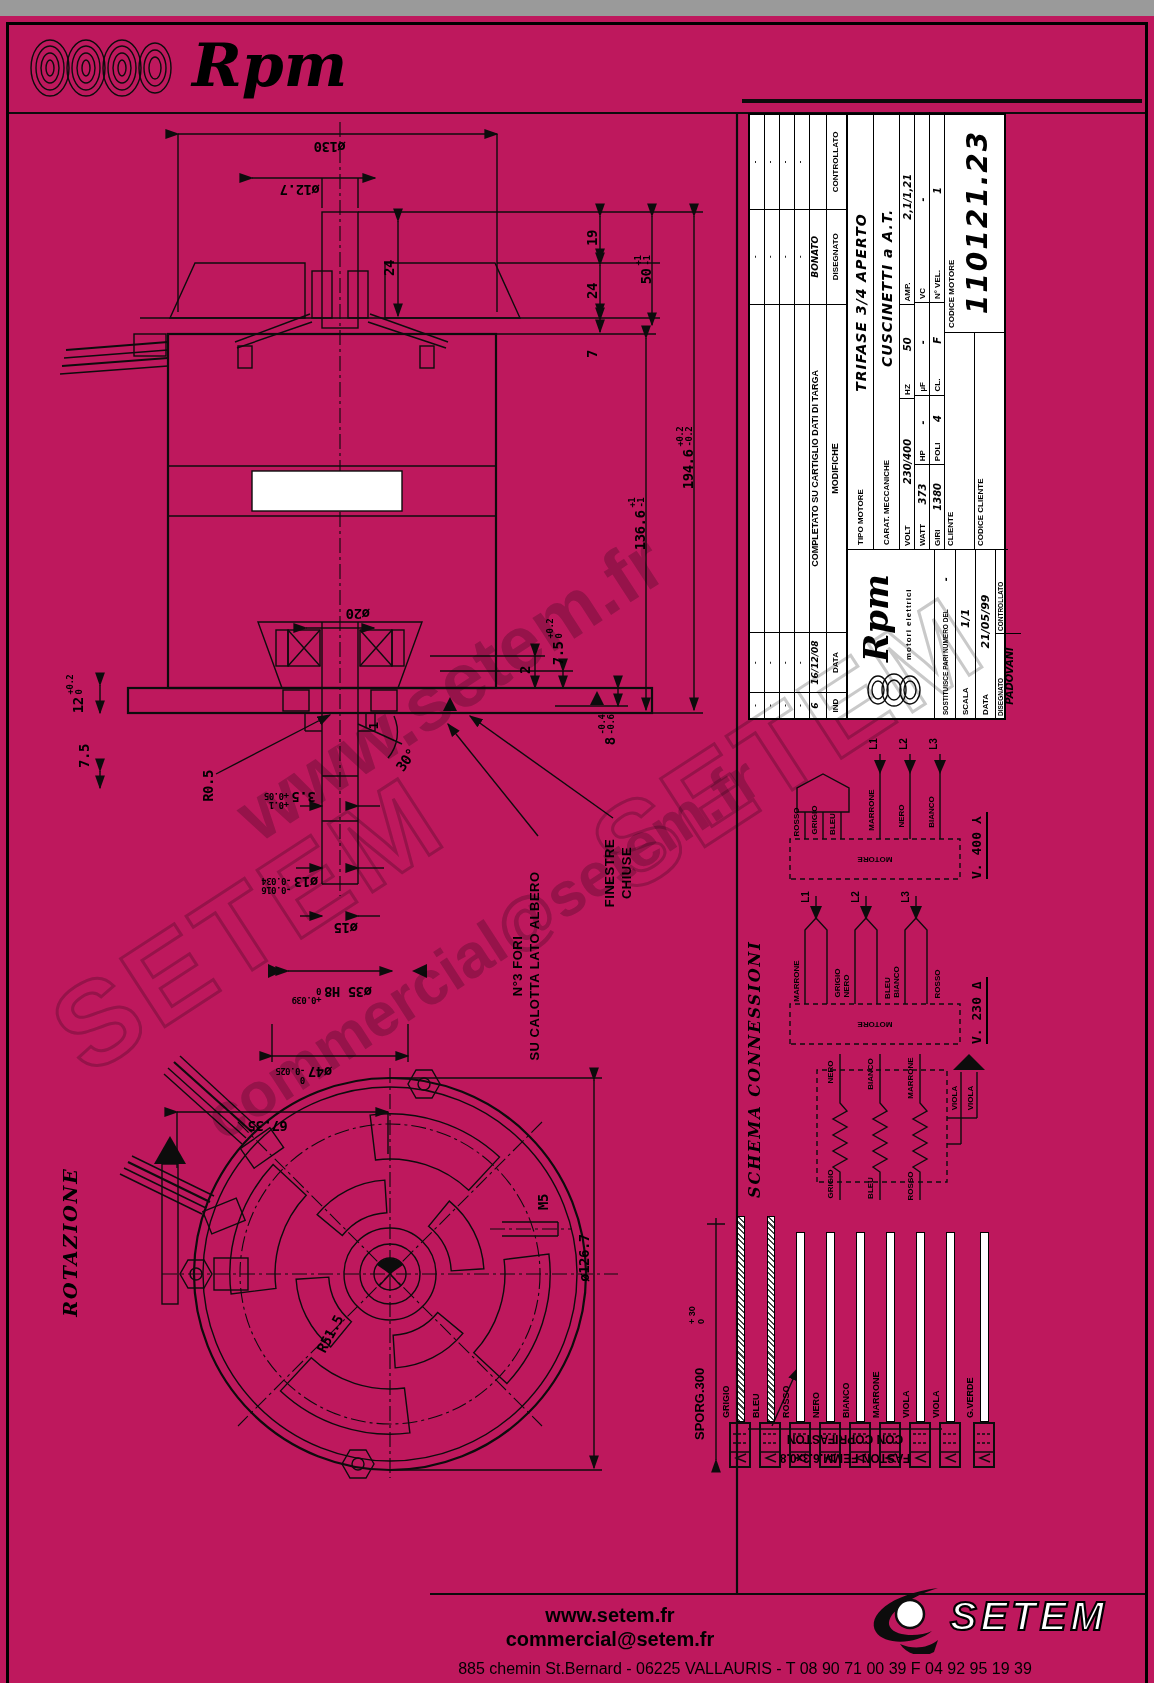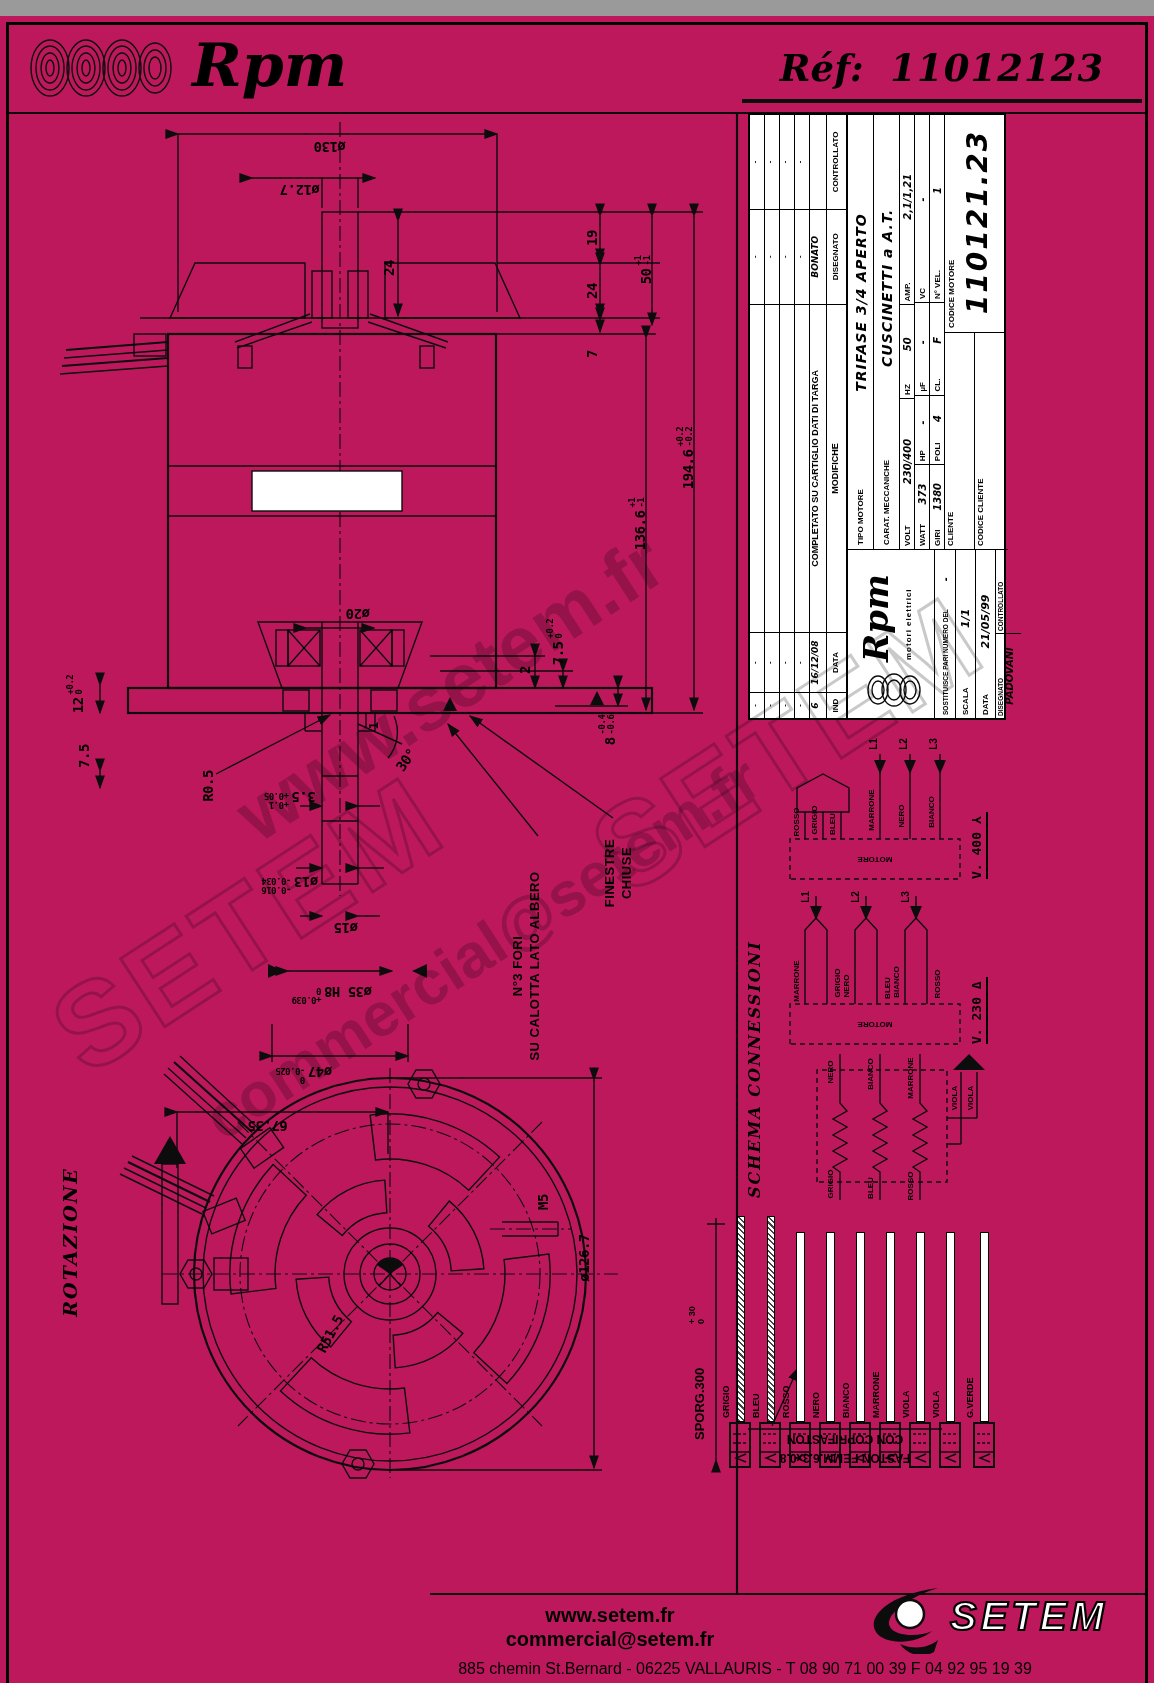--- a/index.html
+++ b/index.html
@@ -255,24 +255,20 @@
       <line x1="390" y1="1454" x2="602" y2="1454"></line>
 
     <rect x="162" y="1148" width="16" height="140"></rect>
     <polygon points="154,1148 186,1148 170,1120" class="fill"></polygon>
 
     <line x1="772" y1="1410" x2="798" y2="1352" marker-end="url(#ah)"></line>
     <line x1="748" y1="1413" x2="942" y2="1413"></line>
   </svg>
 
   <div class="serif-i" style="position:absolute;left:192px;top:14px;font-size:60px;z-index:30;">Rpm</div>
-  <div style="position:absolute;left:742px;top:30px;width:400px;text-align:center;z-index:30;">
-    <span class="serif-i" style="font-size:37px;">Réf:</span>
-    <span class="serif-i" style="font-size:37px;margin-left:22px;letter-spacing:1px;">11012123</span>
-  </div>
 
   <div class="wm wm-txt" style="left:450px;top:672px;font-size:76px;">www.setem.fr</div>
   <div class="wm wm-out" style="left:248px;top:908px;font-size:118px;">SETEM</div>
   <div class="wm wm-out" style="left:788px;top:728px;font-size:118px;">SETEM</div>
   <div class="wm wm-txt" style="left:482px;top:932px;font-size:62px;">commercial@setem.fr</div>
 
   <div class="lbl" style="left:330px;top:131px;--r:180deg"><span>ø130</span></div>
   <div class="lbl" style="left:300px;top:174px;--r:180deg"><span>ø12.7</span></div>
   <div class="lbl" style="left:389px;top:252px;--r:-90deg"><span>24</span></div>
   <div class="lbl" style="left:592px;top:222px;--r:-90deg"><span>19</span></div>

